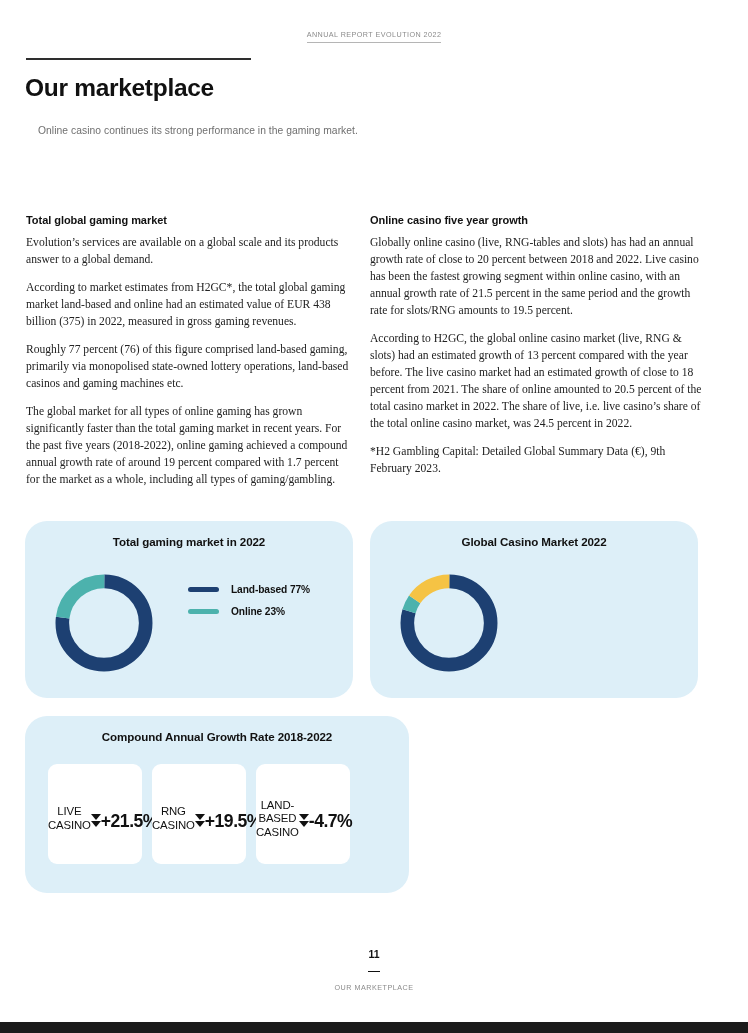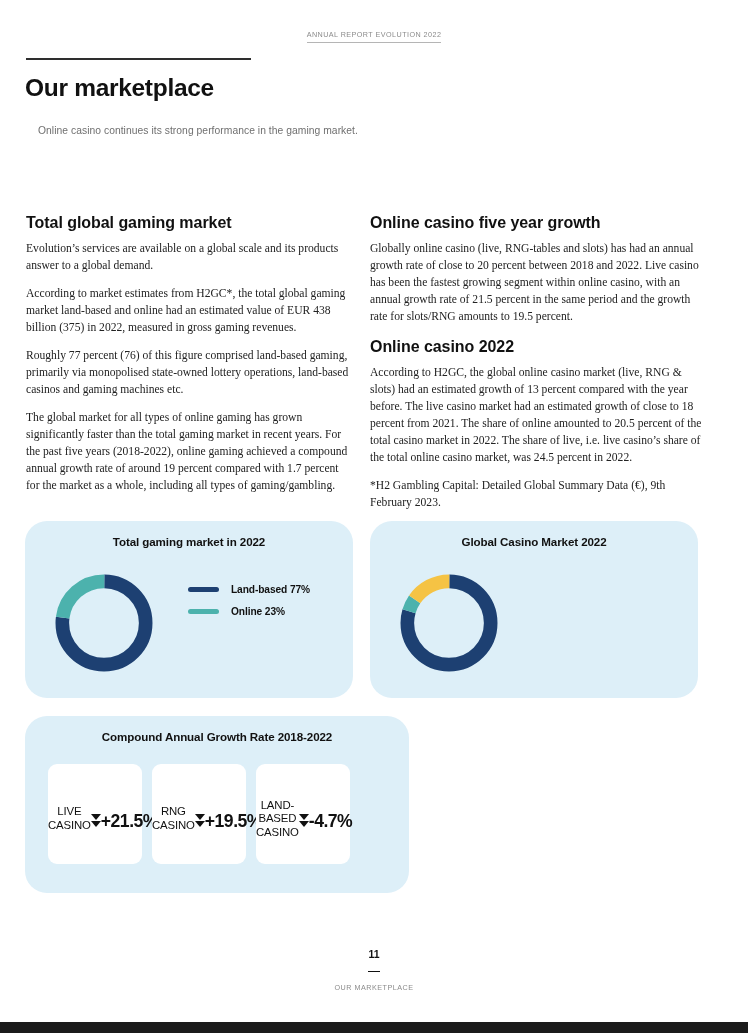--- a/index.html
+++ b/index.html
@@ -35,21 +35,21 @@
   .subtitle{
     position:absolute;left:26px;top:113px;
     font-size:10.3px;color:#6f6f6f;letter-spacing:0.05px;margin:12px;
   }
 
   
   .col{position:absolute;top:214px;width:325px;}
   .col-left{left:26px;}
   .col-right{left:370px;width:338px;}
   .col h3{
-    font-size:16px;font-weight:bold;color:#111;margin:0 0 8px 0;
+    font-size:11px;font-weight:bold;color:#111;margin:0 0 8px 0;
     font-family:"Liberation Sans", sans-serif;letter-spacing:-0.05px;
   }
   .col h3.second{margin-top:13px;}
   .col p{
     font-family:"Liberation Serif", serif;
     font-size:11.6px;line-height:17px;color:#222;margin:0 0 11px 0;
     text-align:left;
   }
   .footnote{
     font-family:"Liberation Serif", serif;
@@ -128,21 +128,20 @@
     <h3>Total global gaming market</h3>
     <p>Evolution’s services are available on a global scale and its products answer to a global demand.</p>
     <p>According to market estimates from H2GC*, the total global gaming market land-based and online had an estimated value of EUR 438 billion (375) in 2022, measured in gross gaming revenues.</p>
     <p>Roughly 77 percent (76) of this figure comprised land-based gaming, primarily via monopolised state-owned lottery operations, land-based casinos and gaming machines etc.</p>
     <p>The global market for all types of online gaming has grown significantly faster than the total gaming market in recent years. For the past five years (2018-2022), online gaming achieved a compound annual growth rate of around 19 percent compared with 1.7 percent for the market as a whole, including all types of gaming/gambling.</p>
   </div>
 
   <div class="col col-right">
     <h3>Online casino five year growth</h3>
     <p>Globally online casino (live, RNG-tables and slots) has had an annual growth rate of close to 20 percent between 2018 and 2022. Live casino has been the fastest growing segment within online casino, with an annual growth rate of 21.5 percent in the same period and the growth rate for slots/RNG amounts to 19.5 percent.</p>
-    <h3 class="second">Online casino 2022</h3>
     <p>According to H2GC, the global online casino market (live, RNG &amp; slots) had an estimated growth of 13 percent compared with the year before. The live casino market had an estimated growth of close to 18 percent from 2021. The share of online amounted to 20.5 percent of the total casino market in 2022. The share of live, i.e. live casino’s share of the total online casino market, was 24.5 percent in 2022.</p>
     <p class="footnote">*H2 Gambling Capital: Detailed Global Summary Data (€), 9th February 2023.</p>
   </div>
 
   <div class="card" id="card-gaming">
     <div class="card-title">Total gaming market in 2022</div>
     <div class="donut-wrap">
       <svg class="donut" viewBox="0 0 42 42">
         <circle cx="21" cy="21" r="15.9155" fill="none" stroke="#1d4072" stroke-width="5.2" stroke-dasharray="77 23" stroke-dashoffset="25"></circle>
         <circle cx="21" cy="21" r="15.9155" fill="none" stroke="#4cb2ad" stroke-width="5.2" stroke-dasharray="23 77" stroke-dashoffset="-52"></circle>

